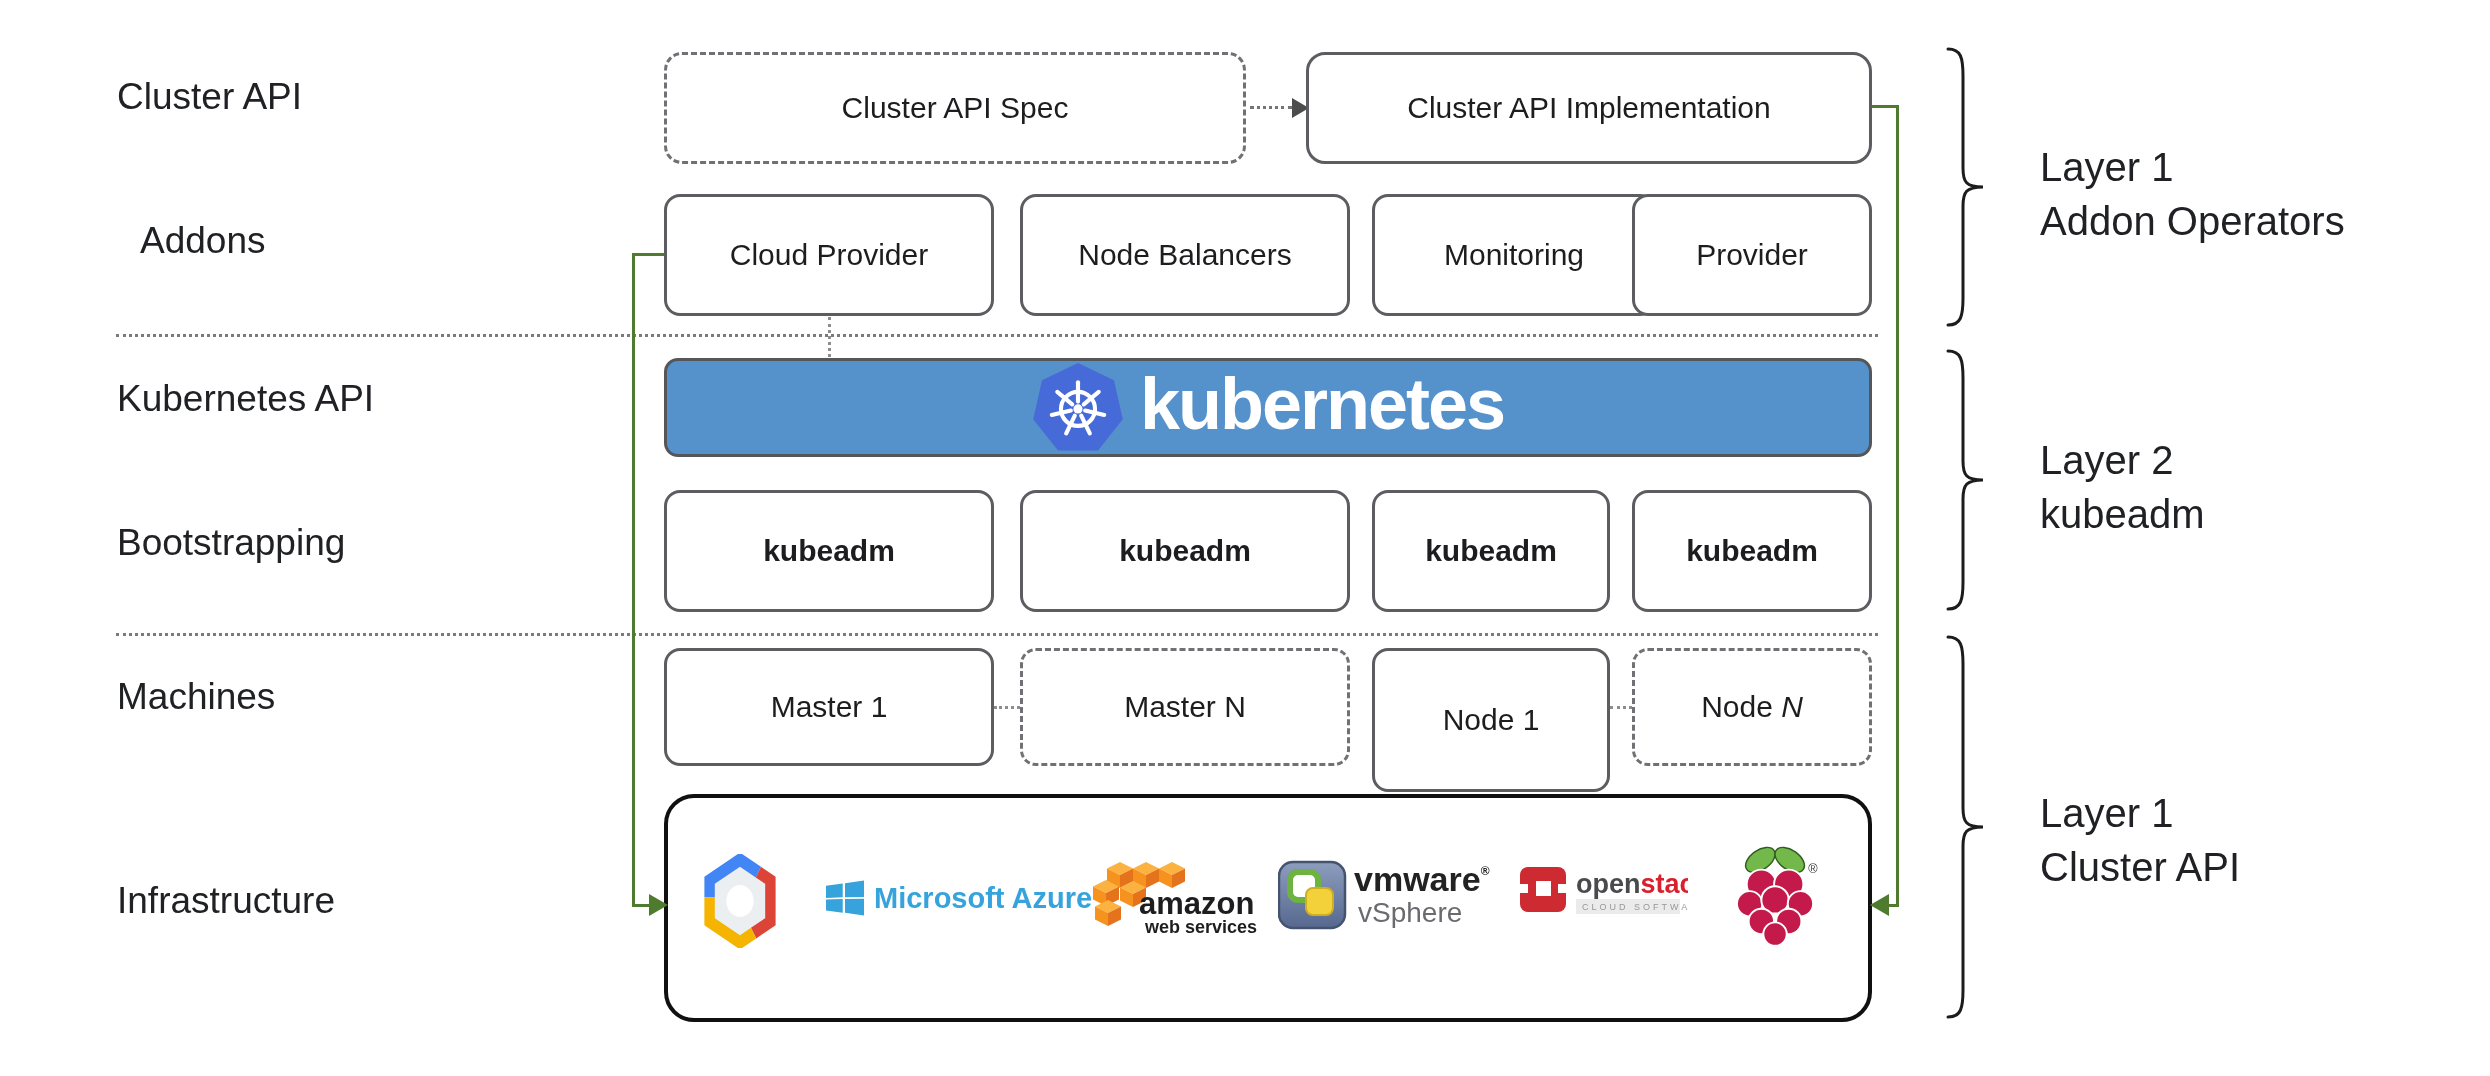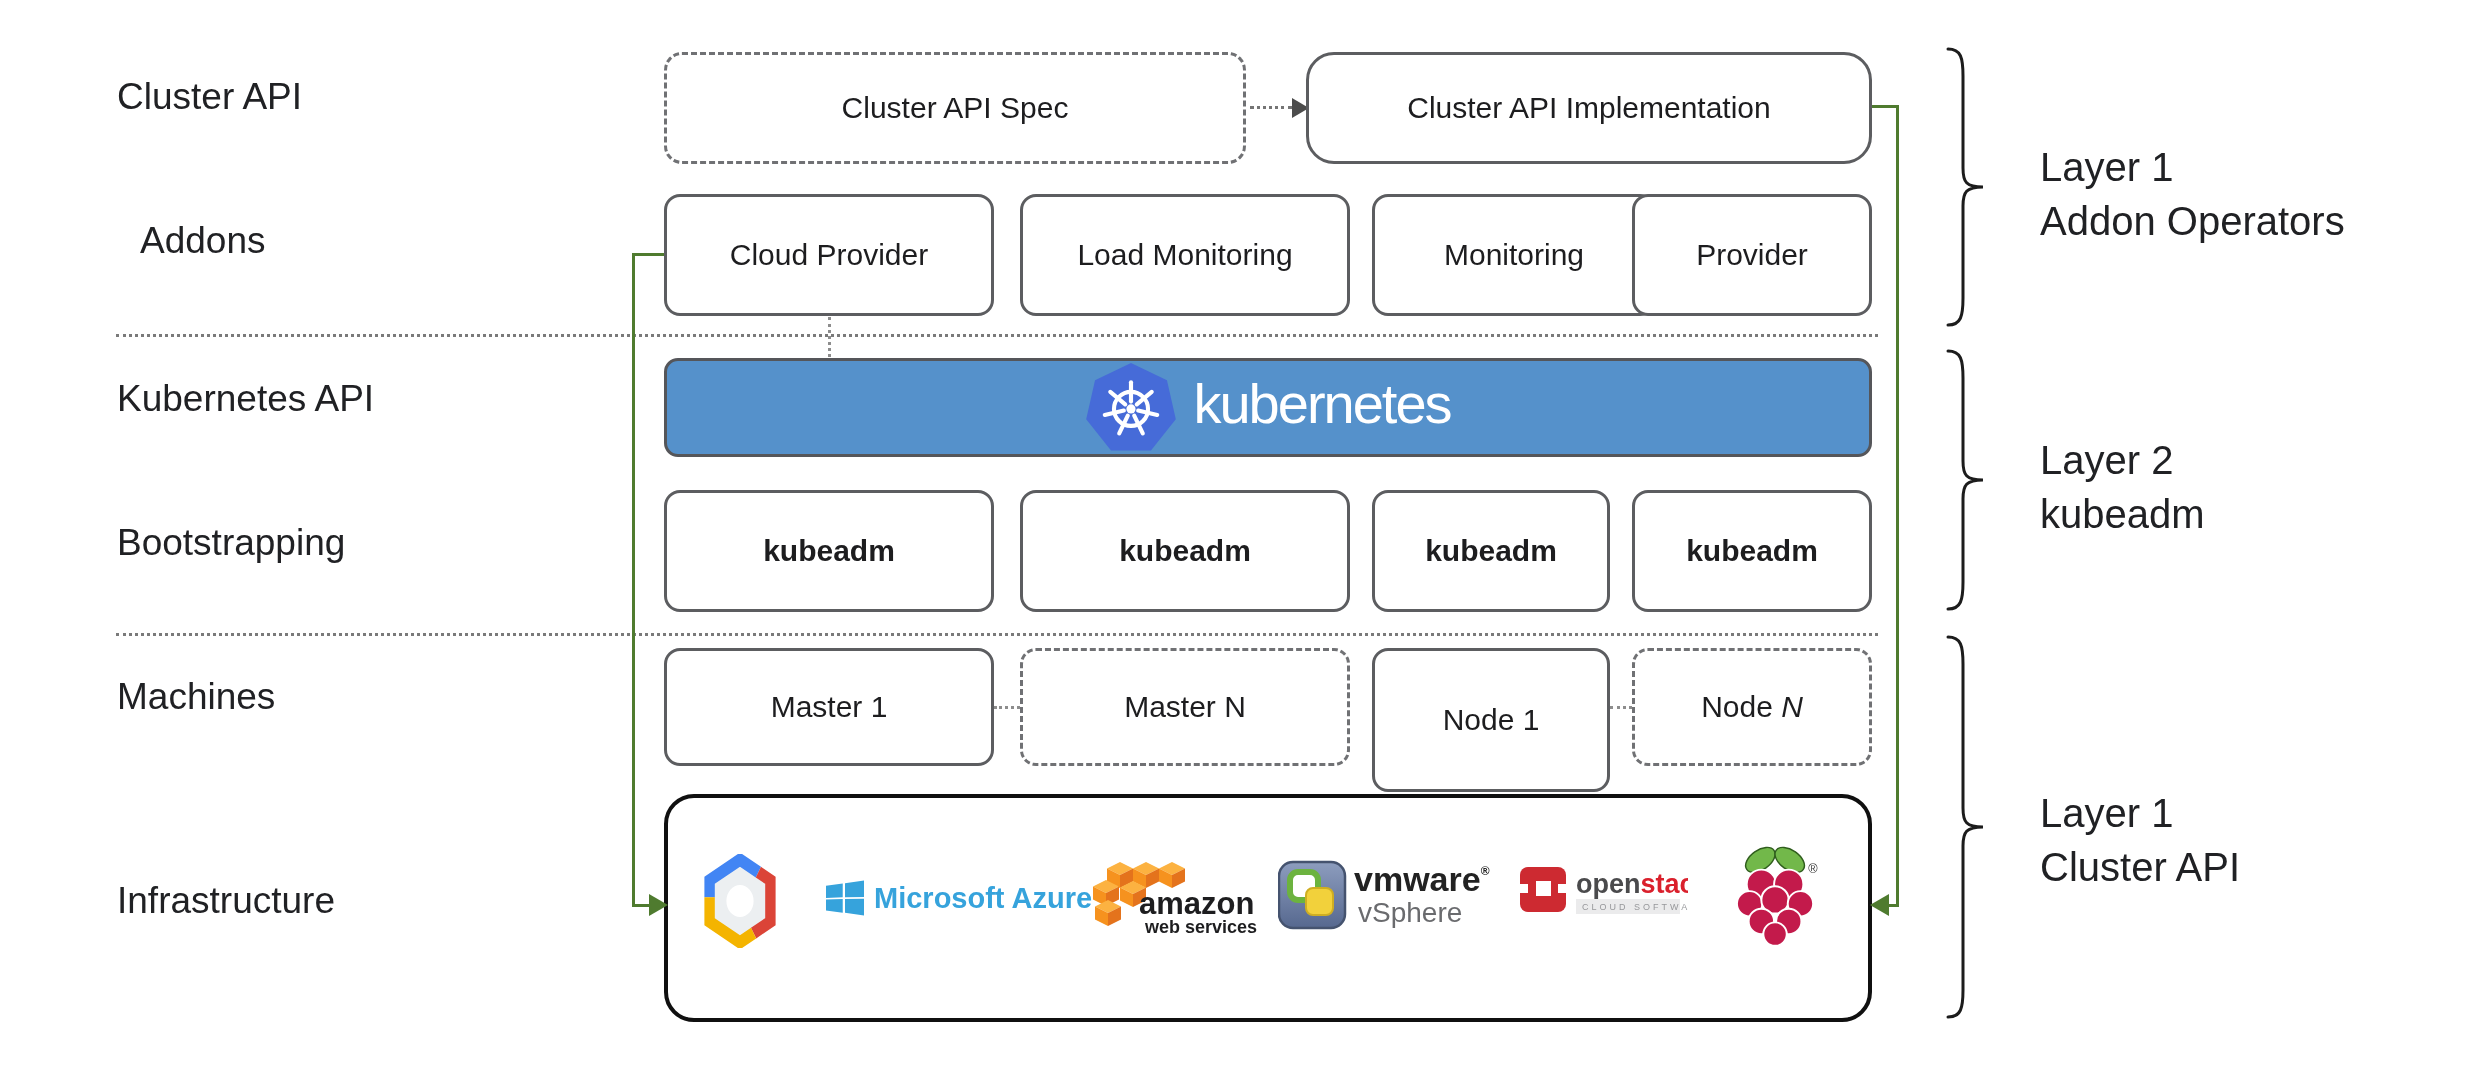--- a/index.html
+++ b/index.html
@@ -21,21 +21,21 @@
   .arr-right{position:absolute;width:0;height:0;border-top:11px solid transparent;
        border-bottom:11px solid transparent;border-left:19px solid #4f7b2f;}
   .arr-left{position:absolute;width:0;height:0;border-top:11px solid transparent;
        border-bottom:11px solid transparent;border-right:19px solid #4f7b2f;}
   .darrow-line{position:absolute;height:0;border-top:3px dotted #757575;}
   .darrow-head{position:absolute;width:0;height:0;border-top:10px solid transparent;
        border-bottom:10px solid transparent;border-left:17px solid #4c4c4c;}
   .banner{position:absolute;left:664px;top:358px;width:1208px;height:99px;
        background:#5591cb;border:3px solid #55565a;border-radius:14px;
        display:flex;align-items:center;justify-content:center;gap:16px;box-sizing:border-box;}
-  .kword{font-size:56px;font-weight:normal;color:#ffffff;letter-spacing:-2px;line-height:1;
+  .kword{font-size:72px;font-weight:bold;color:#ffffff;letter-spacing:-2px;line-height:1;
        padding-bottom:8px;}
   .infra{position:absolute;left:664px;top:794px;width:1208px;height:228px;background:#fff;
        border:4px solid #101010;border-radius:30px;box-sizing:border-box;}
   .layerlbl{position:absolute;left:2040px;font-size:40px;line-height:54px;white-space:nowrap;}
   .layerlbl .l2{font-weight:normal;}
   .azure-lockup{position:absolute;display:flex;align-items:center;gap:10px;}
   .azure-text{font-size:29px;font-weight:600;color:#36a3dc;white-space:nowrap;}
   svg text{font-family:"Liberation Sans",sans-serif;}
 </style>
 </head>
@@ -46,29 +46,29 @@
 <span class="rowlbl" style="left:117px;top:376px">Kubernetes API</span>
 <span class="rowlbl" style="left:117px;top:520px">Bootstrapping</span>
 <span class="rowlbl" style="left:117px;top:674px">Machines</span>
 <span class="rowlbl" style="left:117px;top:878px">Infrastructure</span>
 
 <div class="box dashedb" style="left:664px;top:52px;width:582px;height:112px;border-radius:18px">
   <span>Cluster API Spec</span>
 </div>
 <div class="darrow-line" style="left:1250px;top:106px;width:42px"></div>
 <div class="darrow-head" style="left:1292px;top:98px"></div>
-<div class="box" style="left:1306px;top:52px;width:566px;height:112px;border-radius:28px">
+<div class="box" style="left:1306px;top:52px;width:566px;height:112px;border-radius:19px">
   <span>Cluster API Implementation</span>
 </div>
 
 <div class="box" style="left:664px;top:194px;width:330px;height:122px">
   <span>Cloud Provider</span>
 </div>
 <div class="box" style="left:1020px;top:194px;width:330px;height:122px">
-  <span>Load Monitoring</span>
+  <span>Node Balancers</span>
 </div>
 <div class="box" style="left:1372px;top:194px;width:284px;height:122px">
   <span>Monitoring</span>
 </div>
 <div class="box" style="left:1632px;top:194px;width:240px;height:122px">
   <span>Provider</span>
 </div>
 
 <div class="dotline" style="left:116px;top:334px;width:1762px"></div>
 

